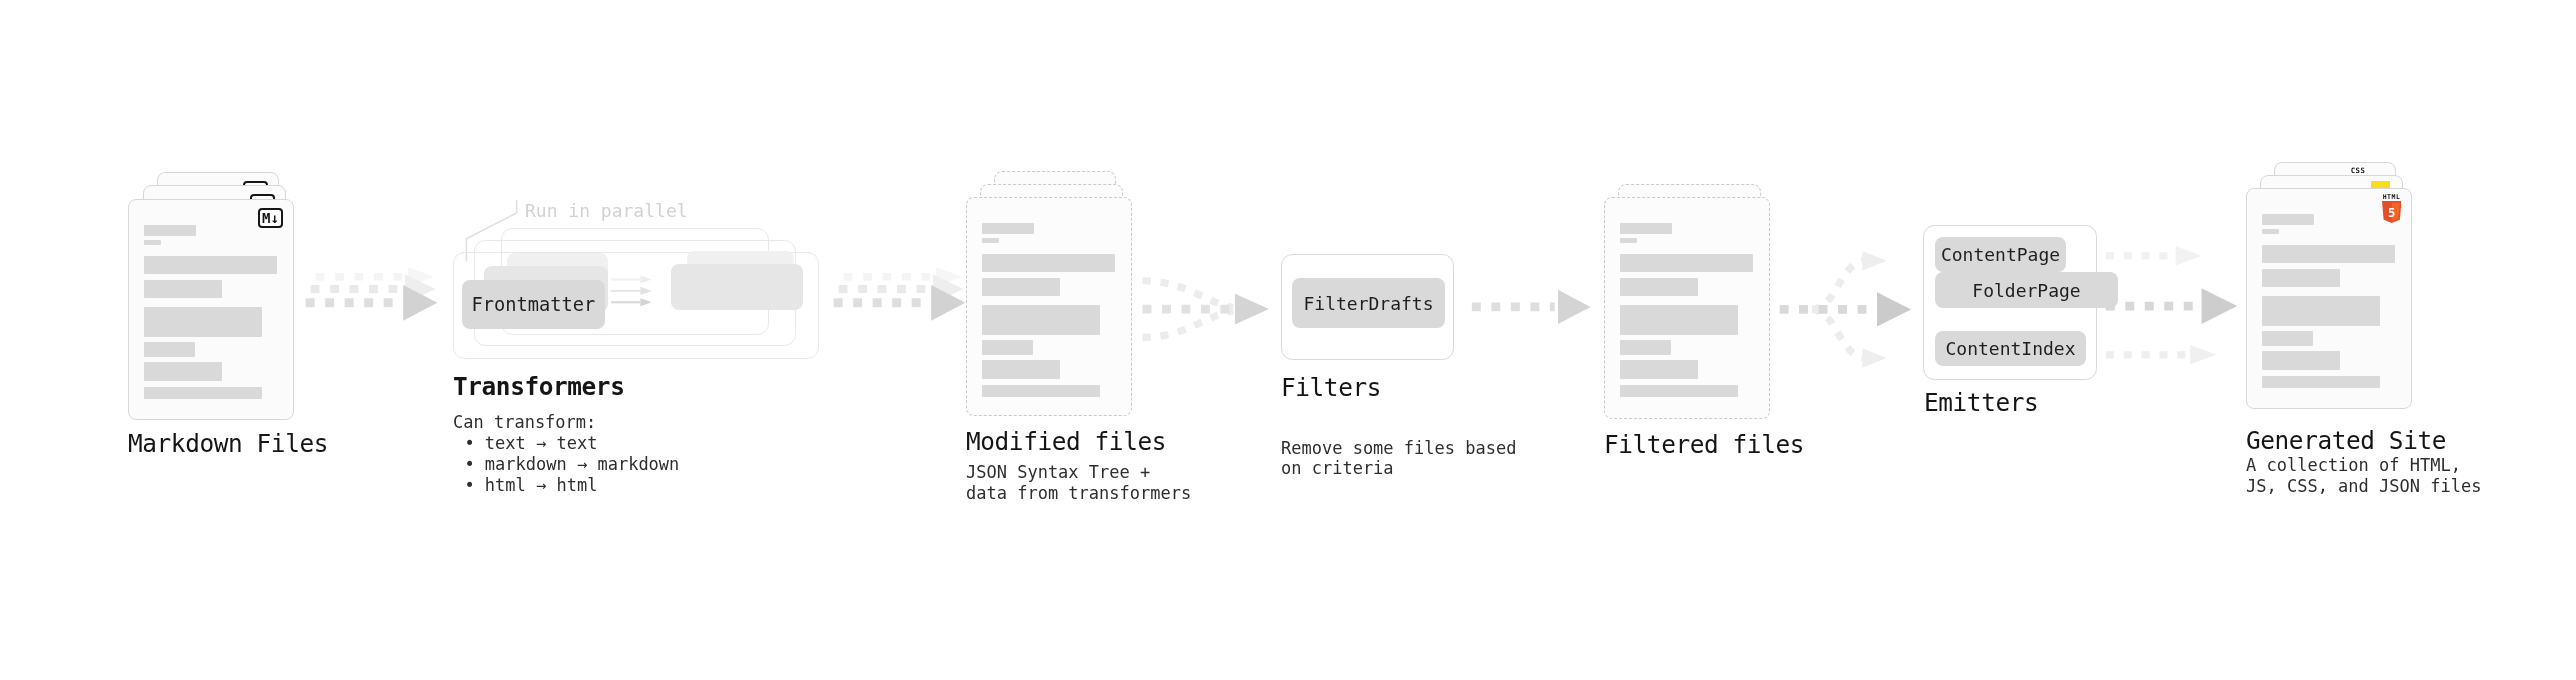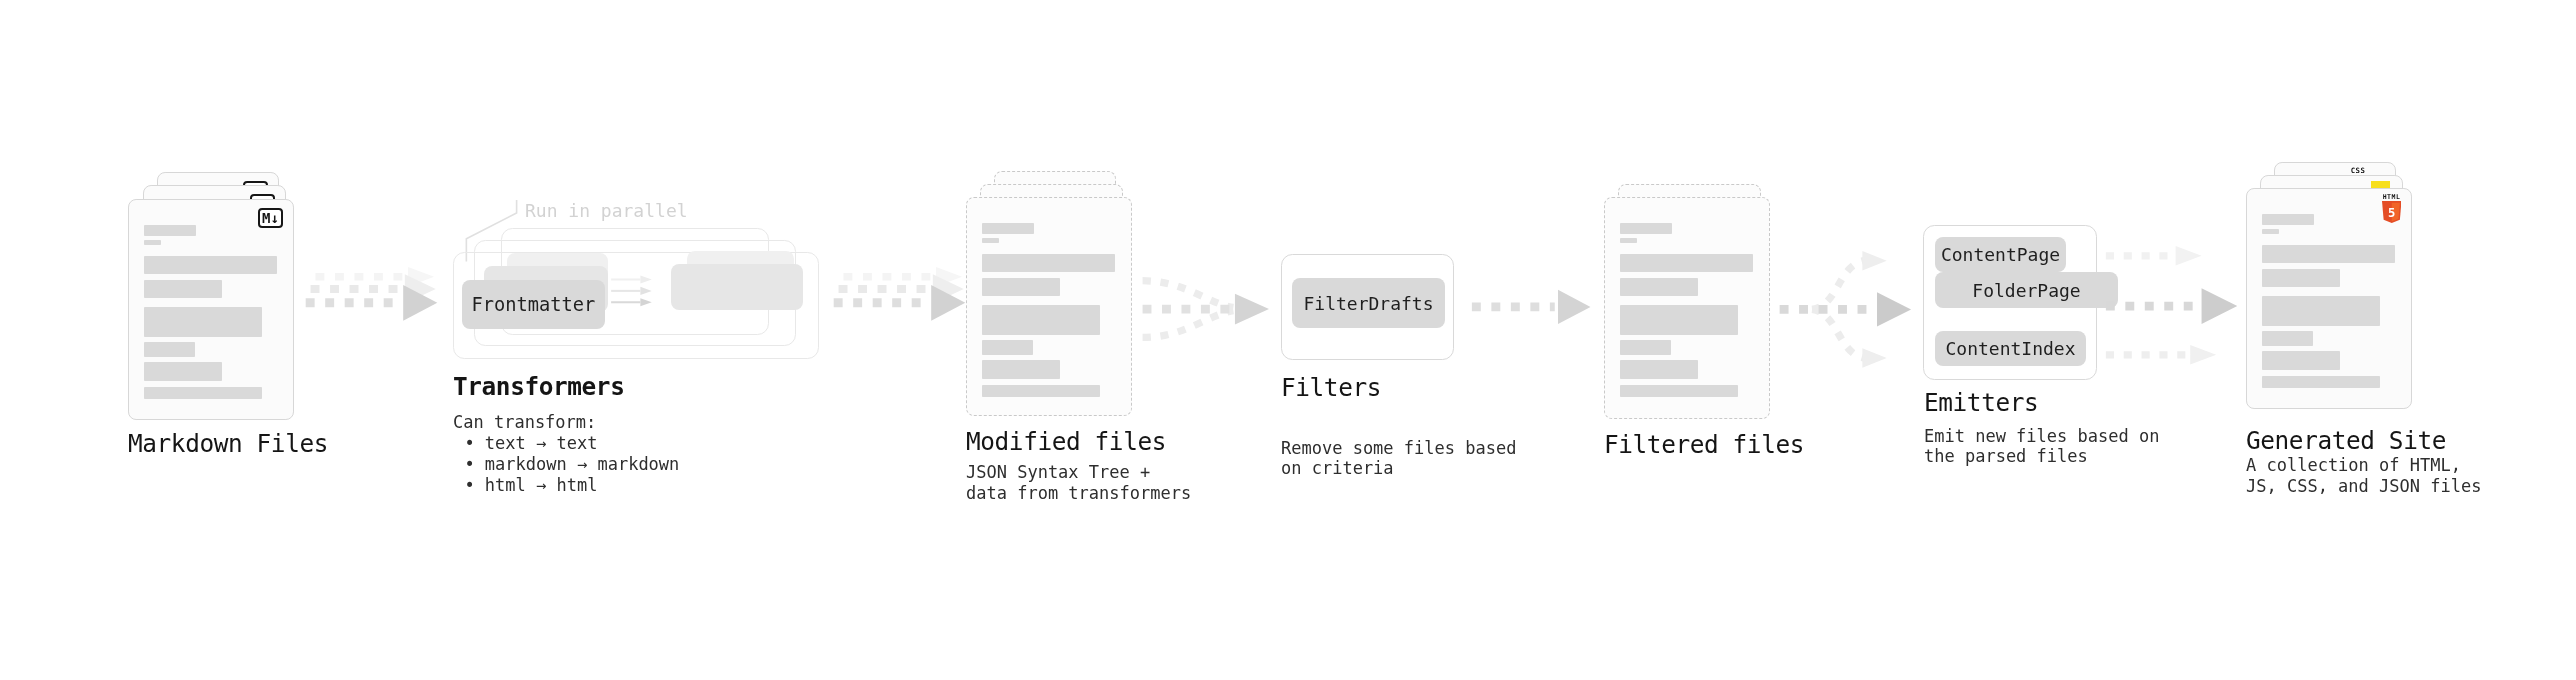--- a/index.html
+++ b/index.html
@@ -188,24 +188,20 @@
   <div class="node-btn" style="left:1935px;top:237px;width:131px;height:35px;font-size:18px;">
     <span>ContentPage</span>
   </div>
   <div class="node-btn" style="left:1935px;top:272px;width:183px;height:36px;font-size:18px;">
     <span>FolderPage</span>
   </div>
   <div class="node-btn" style="left:1935px;top:331px;width:151px;height:35px;font-size:18px;">
     <span>ContentIndex</span>
   </div>
   <div class="title" style="left:1924px;top:388px;">Emitters</div>
-  <div class="sub" style="left:1924px;top:427px;line-height:19.5px;">
-    <span>Emit new files based on</span><br>
-    <span>the parsed files</span>
-  </div>
 
   <svg class="arr" style="left:2101px;top:241px;" width="146" height="127" viewBox="0 0 180 156">
     <line x1="6" y1="18" x2="88" y2="18" stroke="#f1f1f1" stroke-width="9" stroke-dasharray="10 12"></line>
     <polygon points="92,6 124,18 92,30" fill="#f2f2f2"></polygon>
     <line x1="6" y1="80" x2="120" y2="80" stroke="#d8d8d8" stroke-width="11" stroke-dasharray="11 13"></line>
     <polygon points="124,58 168,80 124,102" fill="#cdcdcd"></polygon>
     <line x1="6" y1="140" x2="106" y2="140" stroke="#eeeeee" stroke-width="9" stroke-dasharray="10 12"></line>
     <polygon points="110,128 142,140 110,152" fill="#f0f0f0"></polygon>
   </svg>
 

